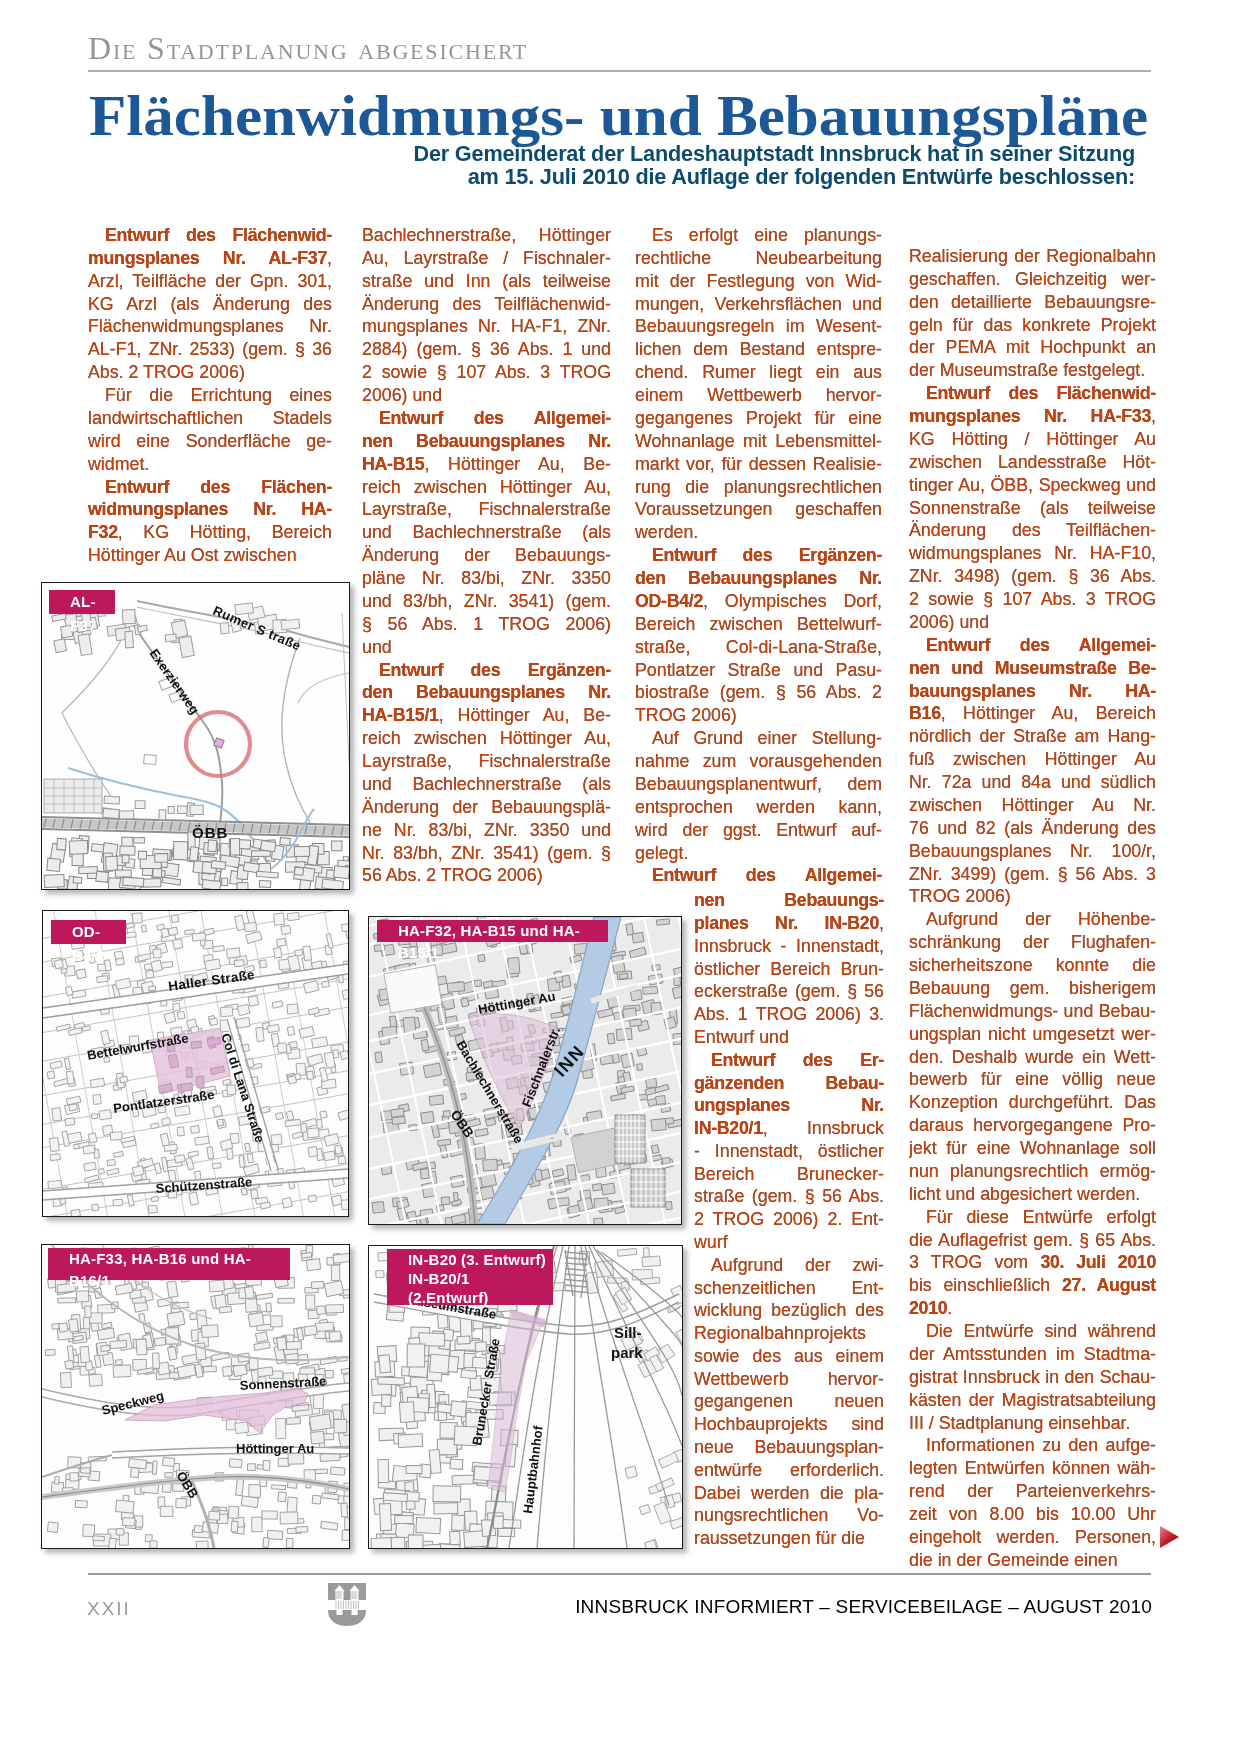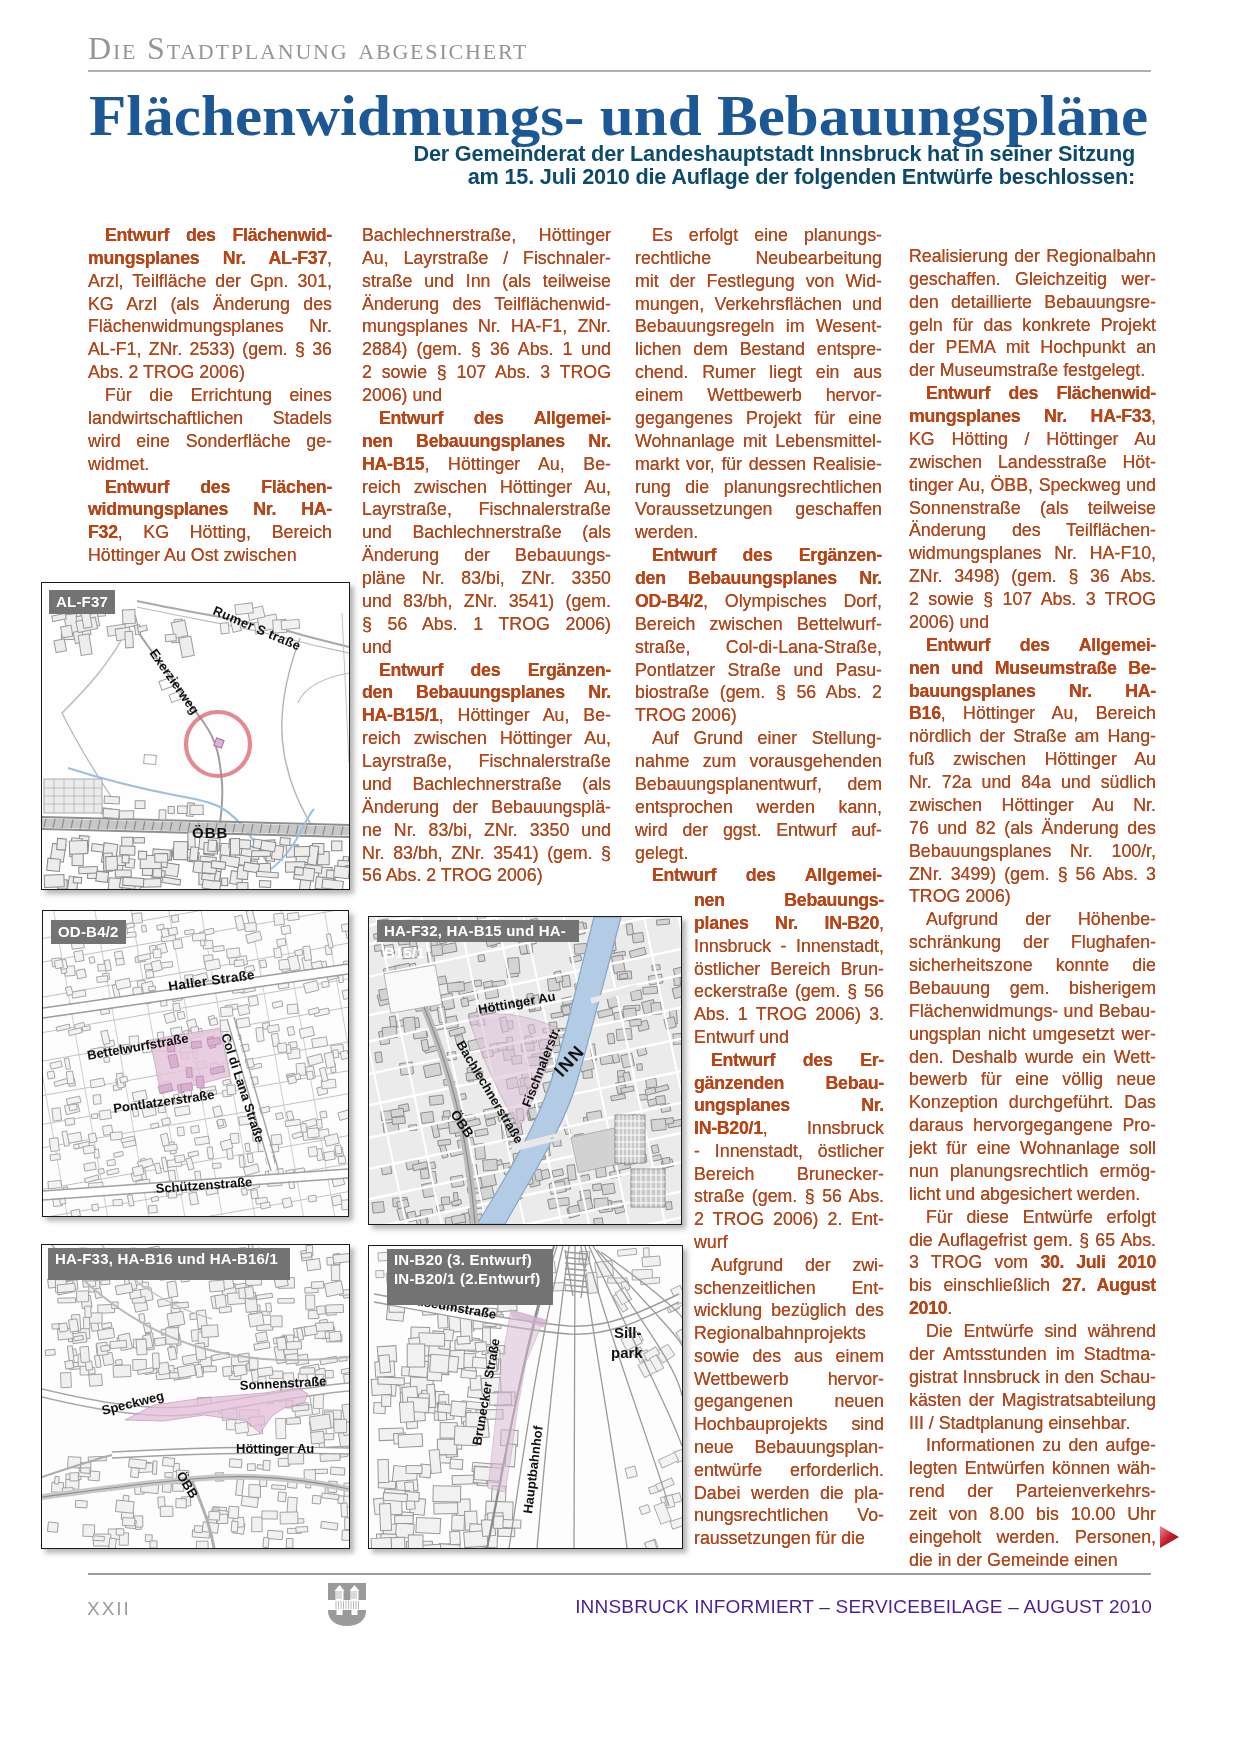--- a/index.html
+++ b/index.html
@@ -14,26 +14,26 @@
 .col { position:absolute; font-size:17.8px; line-height:23px; color:#c2410c; text-shadow:0 0 0.4px rgba(20,20,20,0.7); }
 .col > div { margin-top:-0.14px; }
 .colb > div { margin-top:-0.22px; }
 .col b { letter-spacing:-0.3px; }
 .lj { text-align:justify; text-align-last:justify; height:23px; overflow:hidden; white-space:nowrap; }
 .ll { text-align:left; height:23px; overflow:hidden; white-space:nowrap; }
 .in { display:inline-block; width:17px; }
 .map { position:absolute; border:1.6px solid #1a1a1a; box-shadow:4px 4px 5px rgba(120,120,120,0.55);
   background:#fff; overflow:hidden; }
 .map svg { position:absolute; left:0; top:0; }
-.mlabel { position:absolute; background:#737373; color:#fff; font-weight:bold; font-size:15px;
-  padding-left:7px; letter-spacing:0.2px; box-sizing:border-box; }
+.mlabel { position:absolute; background:#be185d; color:#fff; font-weight:bold; font-size:15px;
+  padding-left:21px; letter-spacing:0.2px; box-sizing:border-box; }
 .footrule { position:absolute; left:88px; top:1573px; width:1063px; height:2px; background:#9a9a9a; }
 .pageno { position:absolute; left:87px; top:1598px; font-size:19px; color:#9b9b9b; letter-spacing:2px; }
 .footright { position:absolute; top:1596px; left:560px; width:592px; text-align:right; font-size:19px;
-  color:#4c1d95; letter-spacing:0.2px; }
+  color:#000000; letter-spacing:0.2px; }
 </style></head>
 <body>
 
 <div class="kicker">Die Stadtplanung abgesichert</div>
 
 <div class="krule"></div>
 
 <div class="title"><svg width="1070" height="62">
       <text x="0" y="47" font-family="&quot;Liberation Serif&quot;, serif" font-size="57" font-weight="bold" fill="#1c5796" textLength="1059" lengthAdjust="spacingAndGlyphs">Flächenwidmungs- und Bebauungspläne</text>
     </svg></div>
@@ -1256,21 +1256,21 @@
         <rect x="262" y="252" width="34" height="38" fill="#c9c9c9" stroke="#7d7d7d" stroke-width="0.8"></rect>
         <path d="M267 252 V290 M272 252 V290 M277 252 V290 M282 252 V290 M287 252 V290 M292 252 V290 M262 258 H296 M262 265 H296 M262 272 H296 M262 279 H296 M262 286 H296" stroke="#ffffff" stroke-width="1" fill="none"></path>
       </g>
       <path d="M99 100 C130 92 165 100 190 112 C180 150 163 185 150 212 C132 180 112 140 99 100 Z" fill="#dfc2d8" opacity="0.6" stroke="#bb95b4" stroke-width="1"></path>
       <text x="110" y="97" font-family="&quot;Liberation Sans&quot;, sans-serif" font-size="13" font-weight="bold" fill="#111" text-anchor="start" transform="rotate(-10 110 97)">Höttinger Au</text>
       <text x="87" y="127" font-family="&quot;Liberation Sans&quot;, sans-serif" font-size="13" font-weight="bold" fill="#111" text-anchor="start" transform="rotate(59 87 127)">Bachlechnerstraße</text>
       <text x="161" y="191" font-family="&quot;Liberation Sans&quot;, sans-serif" font-size="13" font-weight="bold" fill="#111" text-anchor="start" transform="rotate(-69 161 191)">Fischnalerstr.</text>
       <text x="193" y="161" font-family="&quot;Liberation Sans&quot;, sans-serif" font-size="18" font-weight="bold" fill="#111" text-anchor="start" letter-spacing="1.5" transform="rotate(-48 193 161)">INN</text>
       <text x="81" y="197" font-family="&quot;Liberation Sans&quot;, sans-serif" font-size="13.5" font-weight="bold" fill="#111" text-anchor="start" transform="rotate(56 81 197)">ÖBB</text>
     </svg>
-<div class="mlabel" style="left:8px;top:3px;width:202px;height:22px;line-height:22px;">HA-F32, HA-B15 und HA-B15/1</div>
+<div class="mlabel" style="left:8px;top:3px;width:231px;height:22px;line-height:22px;">HA-F32, HA-B15 und HA-B15/1</div>
 </div>
 
 <div class="map" style="left:41px;top:1244px;width:307px;height:303px;">
 <svg width="307" height="303" viewBox="0 0 307 303">
       <rect width="307" height="303" fill="#fdfdfd"></rect>
       <rect x="125.0" y="71.4" width="16.3" height="5.6" transform="rotate(80.7 133.1 74.2)" fill="#f0f0f0" stroke="#9b9b9b" stroke-width="0.9"></rect>
       <rect x="37.1" y="3.1" width="7.9" height="8.6" transform="rotate(-0.1 41.1 7.4)" fill="#f0f0f0" stroke="#9b9b9b" stroke-width="0.9"></rect>
       <rect x="115.9" y="53.8" width="14.3" height="6.9" transform="rotate(-11.1 123.1 57.3)" fill="#f0f0f0" stroke="#9b9b9b" stroke-width="0.9"></rect>
       <rect x="187.8" y="16.3" width="6.8" height="4.9" transform="rotate(89.5 191.2 18.8)" fill="#f0f0f0" stroke="#9b9b9b" stroke-width="0.9"></rect>
       <rect x="190.2" y="126.1" width="6.4" height="7.5" transform="rotate(-6.3 193.4 129.8)" fill="#f0f0f0" stroke="#9b9b9b" stroke-width="0.9"></rect>

